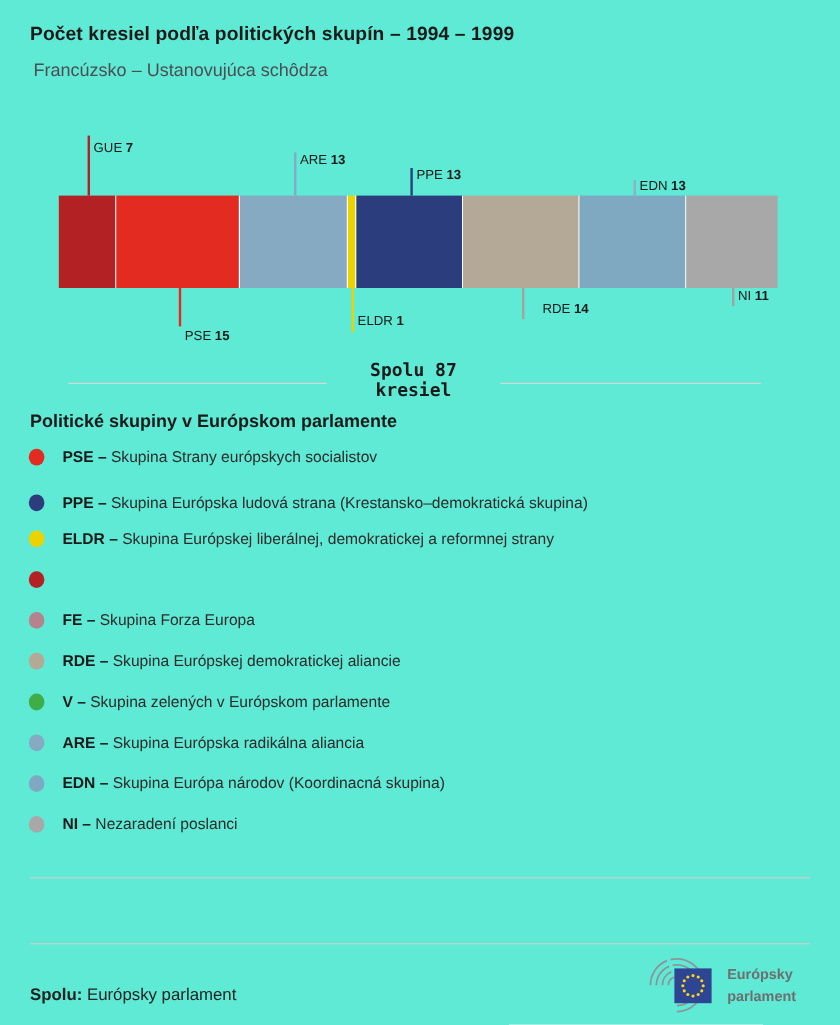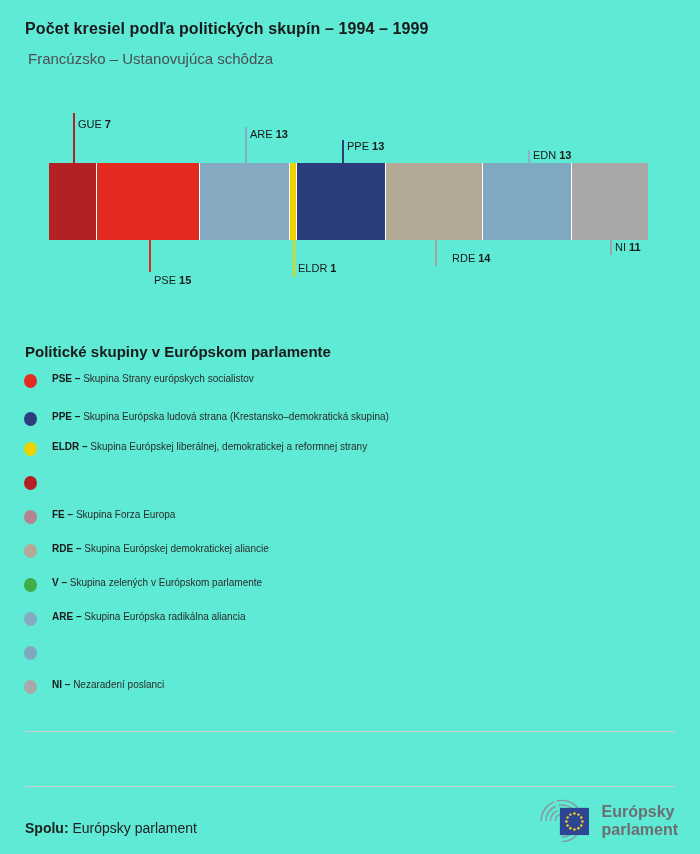--- a/index.html
+++ b/index.html
@@ -22,34 +22,34 @@
   .total-line{position:absolute;top:21px;height:1px;background:#d9d9d9;}
   .total-line.left{left:57px;width:215px;}
   .total-line.right{left:417px;width:217px;}
   .total-text{position:absolute;left:272px;width:145px;top:2px;text-align:center;
     font-family:"DejaVu Sans Mono",monospace;font-weight:bold;font-size:15px;line-height:17px;}
 
   .legend-heading{position:absolute;left:25px;top:343px;font-size:15px;font-weight:bold;}
   .legend-list{position:absolute;left:0;top:371px;width:700px;}
   .legend-row{position:absolute;left:0;height:20px;width:700px;}
   .legend-dot{position:absolute;left:24px;top:3px;width:13px;height:14px;border-radius:50%;}
-  .legend-text{position:absolute;left:52px;top:2px;font-size:10px;}
+  .legend-text{position:absolute;left:52px;top:2px;font-size:13px;}
   .legend-code{font-weight:bold;}
   .legend-desc{color:#2b2b2b;}
 
   .rule{position:absolute;left:25px;width:650px;height:1px;background:#cfcfcf;}
   .rule.r1{top:731px;}
   .rule.r2{top:786px;}
   .note{position:absolute;left:25px;top:741px;width:652px;font-size:12.5px;line-height:21px;color:#3a3a3a;}
 
   .source{position:absolute;left:25px;top:820px;font-size:14px;color:#222;}
   .source b{font-weight:bold;}
 
   .logo{position:absolute;left:528px;top:792px;width:150px;height:58px;display:flex;align-items:center;}
-  .logo-text{margin-left:6px;font-size:16px;font-weight:bold;color:#6d6e71;line-height:18px;}
+  .logo-text{margin-left:6px;font-size:12px;font-weight:bold;color:#6d6e71;line-height:18px;}
 </style>
 </head>
 <body>
 
 <div class="page">
 
   <div class="title">Počet kresiel podľa politických skupín – 1994 – 1999</div>
   <div class="subtitle">Francúzsko – Ustanovujúca schôdza</div>
 
   <div class="chart-area">
@@ -76,20 +76,28 @@
         <div class="callout-label" style="left: 347px; top: 140px;"><span>PPE</span><b>13</b></div>
         <div class="callout-line" style="left: 435px; background: rgb(163, 163, 163); height: 26px; top: 240px;"></div>
         <div class="callout-label" style="left: 440px; top: 252px; padding-left: 12px;"><span>RDE</span><b>14</b></div>
         <div class="callout-line" style="left: 528px; background: rgb(143, 176, 198); height: 13px; top: 150px;"></div>
         <div class="callout-label" style="left: 533px; top: 149px;"><span>EDN</span><b>13</b></div>
         <div class="callout-line" style="left: 610px; background: rgb(163, 163, 163); height: 15px; top: 240px;"></div>
         <div class="callout-label" style="left: 615px; top: 241px;"><span>NI</span><b>11</b></div>
       </div>
   </div>
 
+  <div class="total-row">
+    <div class="total-line left"></div>
+    <div class="total-text">
+      <div>Spolu 87</div>
+      <div>kresiel</div>
+    </div>
+    <div class="total-line right"></div>
+  </div>
 
   <div class="legend-heading">Politické skupiny v Európskom parlamente</div>
   <div class="legend-list">
       <div class="legend-row" style="top: 0px;">
         <span class="legend-dot" style="background: rgb(227, 43, 34);"></span>
         <span class="legend-text"><span class="legend-code">PSE – </span><span class="legend-desc">Skupina Strany európskych socialistov</span></span>
       </div>
       <div class="legend-row" style="top: 38px; padding-left: 40px;">
         <span class="legend-dot" style="background: rgb(44, 61, 126);"></span>
         <span class="legend-text"><span class="legend-code">PPE – </span><span class="legend-desc">Skupina Európska ludová strana (Krestansko–demokratická skupina)</span></span>
@@ -112,20 +120,21 @@
       <div class="legend-row" style="top: 204px;">
         <span class="legend-dot" style="background: rgb(63, 174, 73);"></span>
         <span class="legend-text"><span class="legend-code">V – </span><span class="legend-desc">Skupina zelených v Európskom parlamente</span></span>
       </div>
       <div class="legend-row" style="top: 238px;">
         <span class="legend-dot" style="background: rgb(134, 170, 193);"></span>
         <span class="legend-text"><span class="legend-code">ARE – </span><span class="legend-desc">Skupina Európska radikálna aliancia</span></span>
       </div>
       <div class="legend-row" style="top: 272px;">
         <span class="legend-dot" style="background: rgb(127, 168, 193);"></span>
+        <span class="legend-text"><span class="legend-code">EDN – </span><span class="legend-desc">Skupina Európa národov (Koordinacná skupina)</span></span>
       </div>
       <div class="legend-row" style="top: 306px;">
         <span class="legend-dot" style="background: rgb(168, 168, 168);"></span>
         <span class="legend-text"><span class="legend-code">NI – </span><span class="legend-desc">Nezaradení poslanci</span></span>
       </div>
     </div>
 
   <div class="rule r1"></div>
   <div class="rule r2"></div>
 

